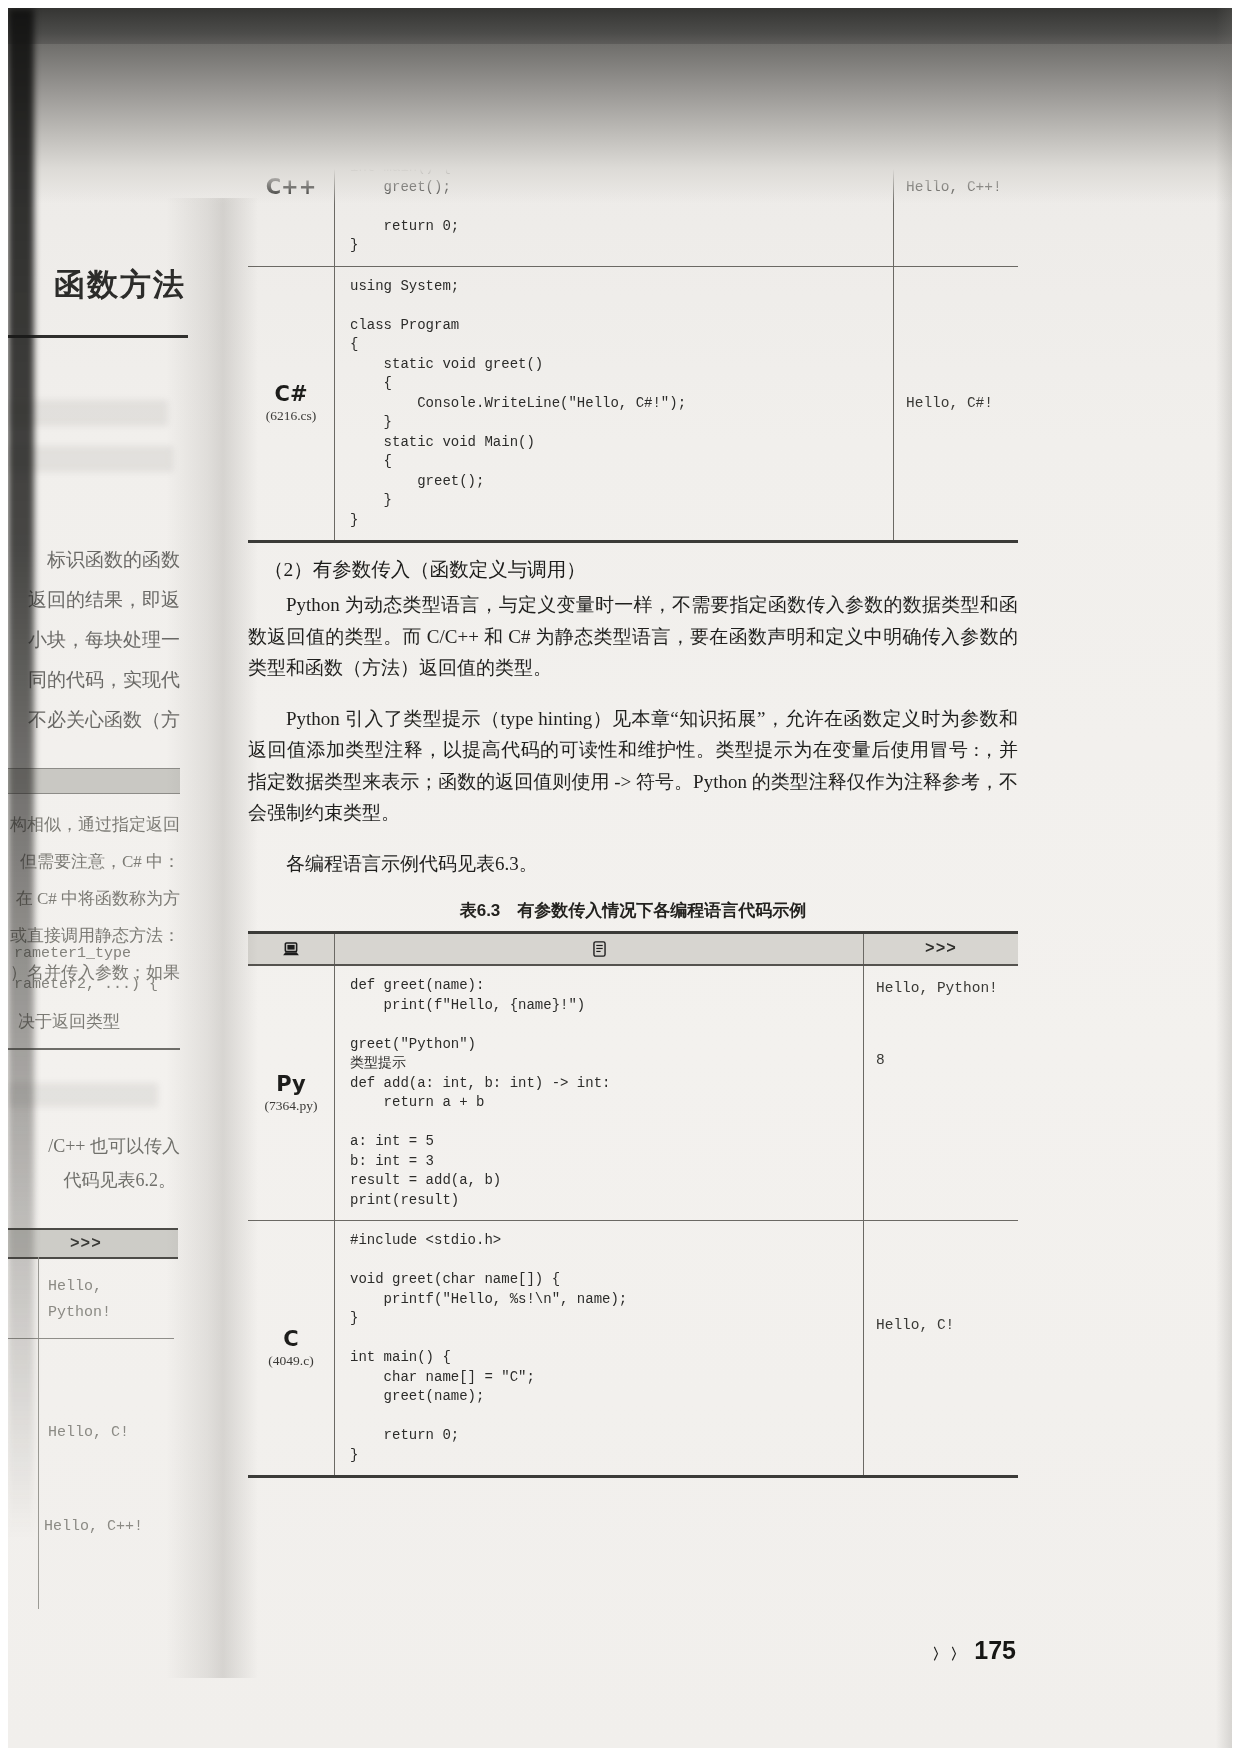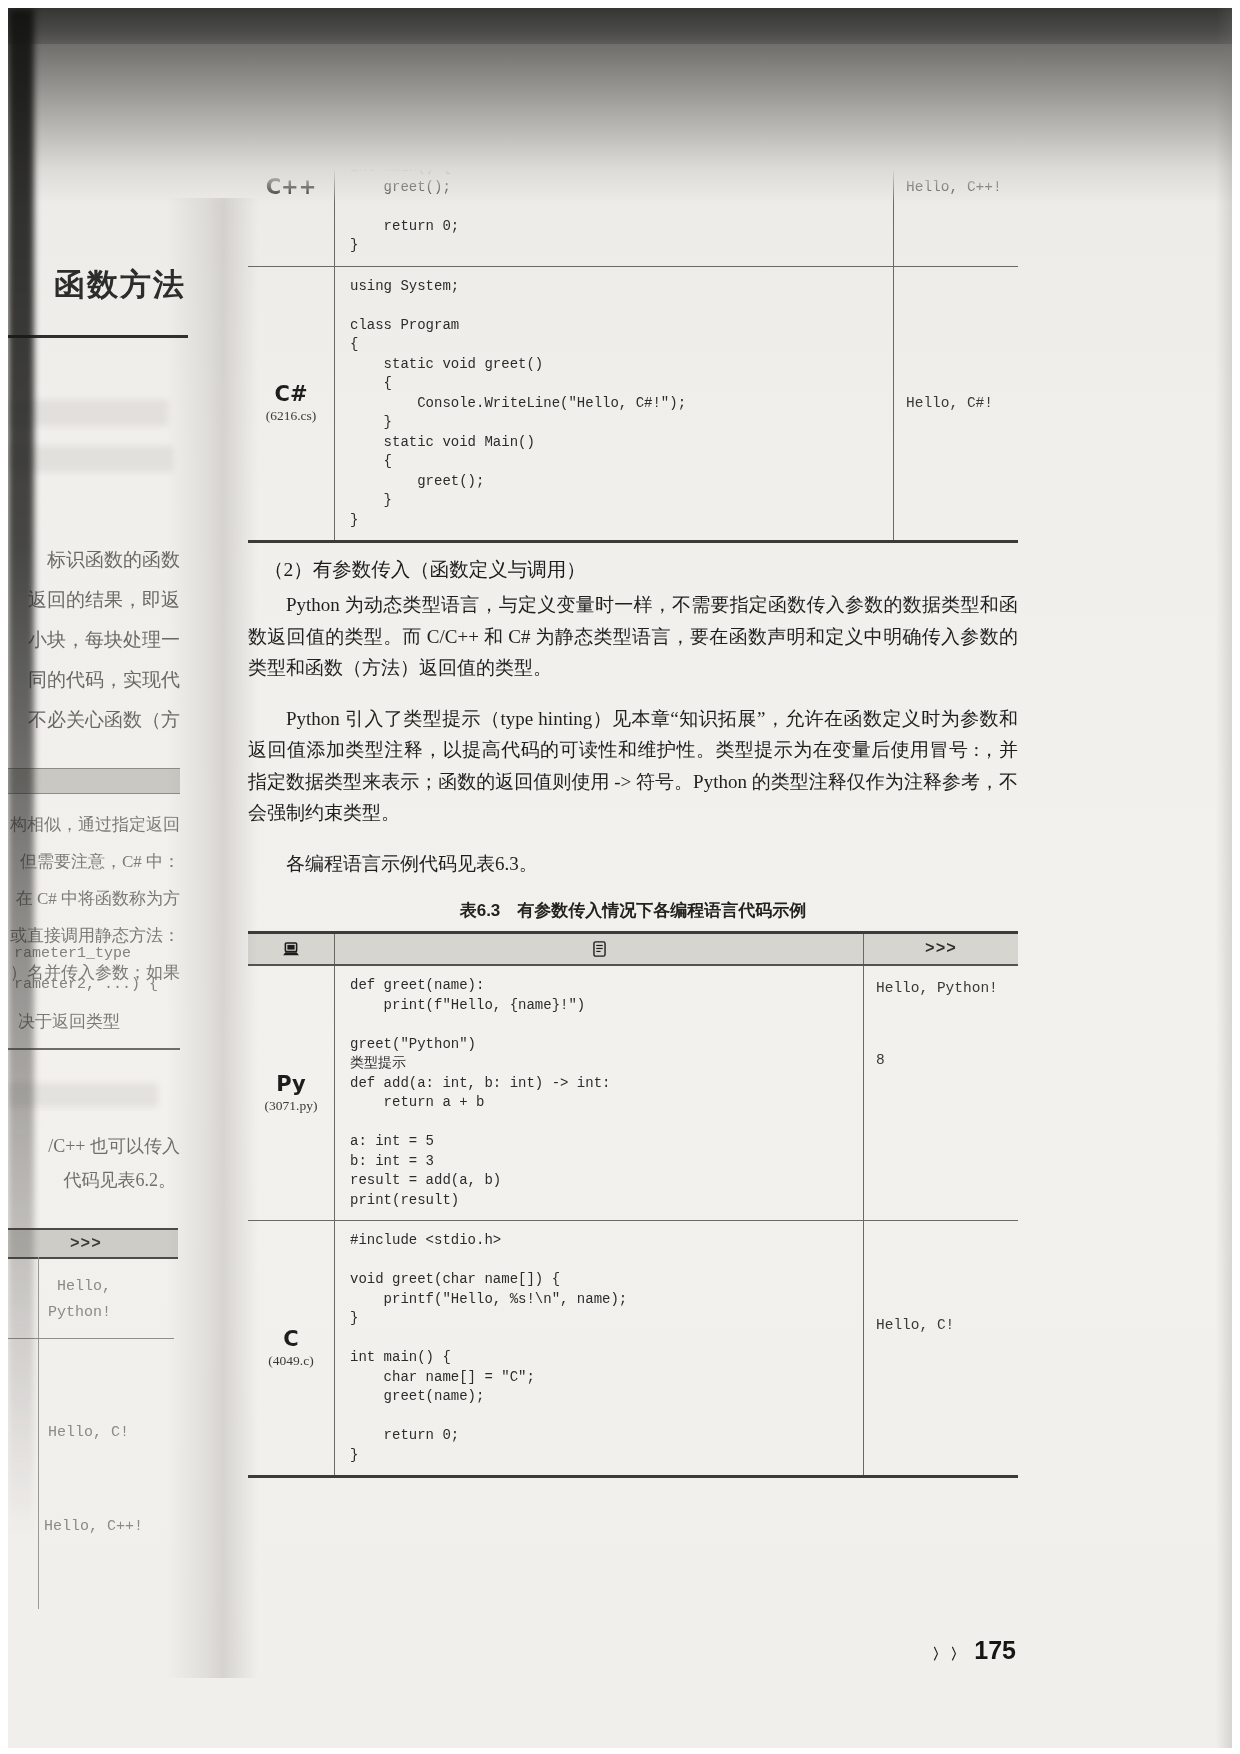--- a/index.html
+++ b/index.html
@@ -46,21 +46,21 @@
   .lp-return { position:absolute; top:1002px; left:10px; font-size:17px; color:#7b7a74; }
   .lp-rule2 { position:absolute; top:1040px; left:0; width:172px; height:2px; background:#6e6d69; }
   .lp-cpp { position:absolute; top:1126px; left:0; width:172px; text-align:right; font-size:18px; color:#70706b; }
   .lp-ref { position:absolute; top:1160px; left:0; width:168px; text-align:right; font-size:18px; color:#70706b; }
   .lp-thead { position:absolute; top:1220px; left:0; width:170px; height:27px; background:#cdccc7;
     border-top:2px solid #4c4b47; border-bottom:2px solid #4c4b47; display:flex; align-items:center; }
   .lp-thead span { margin-left:62px; font-family:"Liberation Mono",monospace; font-weight:bold;
     font-size:16px; letter-spacing:1px; color:#3a3a37; }
   .lp-vline { position:absolute; top:1249px; left:30px; width:1px; height:352px; background:#9b9a94; }
   .lp-out { position:absolute; font-family:"Liberation Mono",monospace; font-size:15px; color:#8b8a84; white-space:pre; }
-  .lp-out1 { top:1266px; left:40px; line-height:26px;text-align:right; }
+  .lp-out1 { top:1266px; left:40px; line-height:26px; }
   .lp-rule3 { position:absolute; top:1330px; left:0; width:166px; height:1px; background:#8f8e89; }
   .lp-out2 { top:1416px; left:40px; }
   .lp-out3 { top:1510px; left:36px; }
 
   
   .main-page { position:absolute; left:240px; top:0; width:770px; height:1740px; z-index:3; }
   .chapter-header { margin-top:198px; text-align:right; font-size:17px; color:#44433f; letter-spacing:1px; }
   .continued { margin-top:40px; margin-bottom:8px; text-align:center; font-size:13px; color:#33322f; }
 
   .ctable { border-top:3px solid #3b3b38; border-bottom:3px solid #3b3b38; width:100%; }
@@ -229,21 +229,21 @@
               <line x1="3" y1="7" x2="9" y2="7" stroke="#1c1c1c" stroke-width="1.1"></line>
               <line x1="3" y1="9.8" x2="7" y2="9.8" stroke="#1c1c1c" stroke-width="1.1"></line>
             </svg>
         </div>
         <div class="c3 hdr">&gt;&gt;&gt;</div>
       </div>
 
       <div class="trow">
         <div class="c1 lang">
           <span class="langname">Py</span>
-          <span class="file">(3071.py)</span>
+          <span class="file">(7364.py)</span>
         </div>
         <div class="c2">
           <pre class="code">def greet(name):
     print(f"Hello, {name}!")
 
 greet("Python")
 类型提示
 def add(a: int, b: int) -&gt; int:
     return a + b
 

